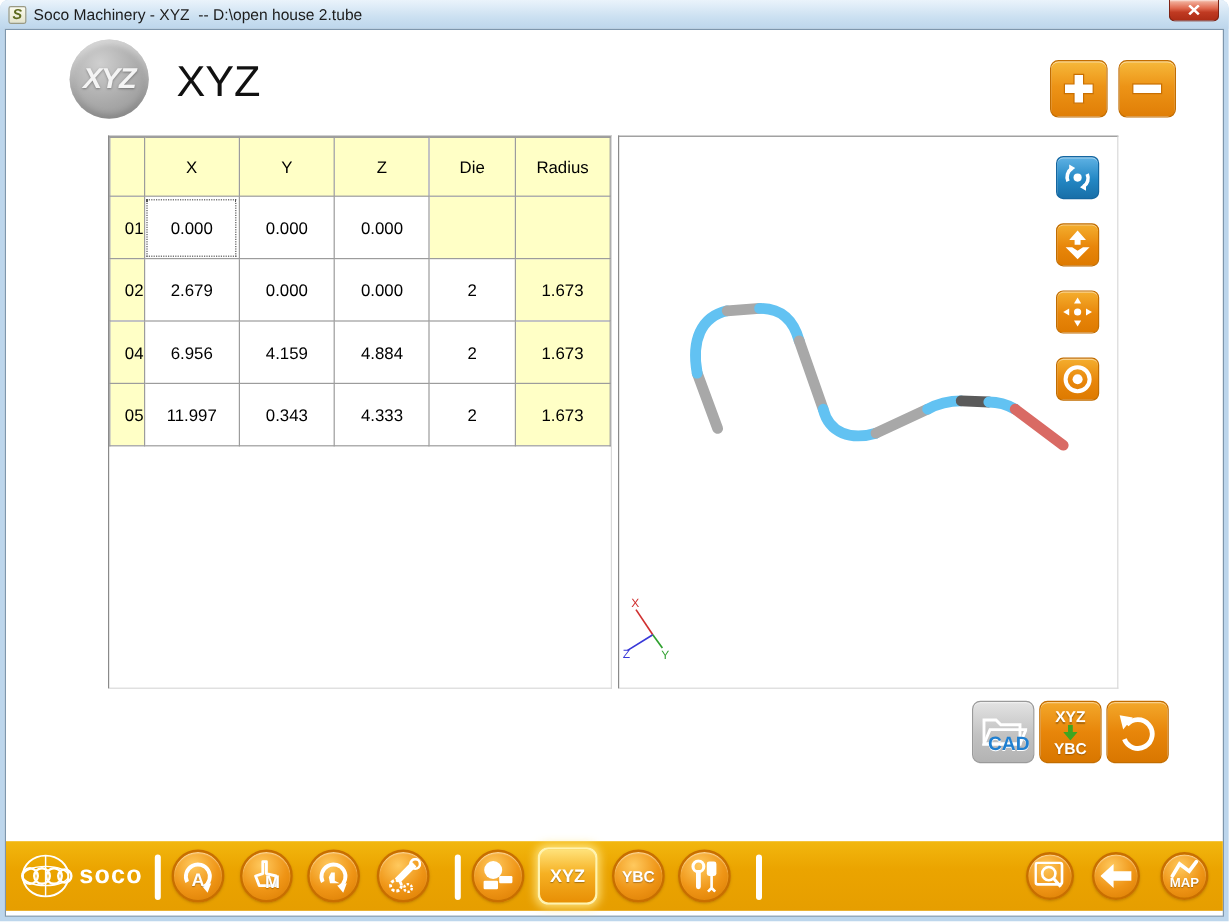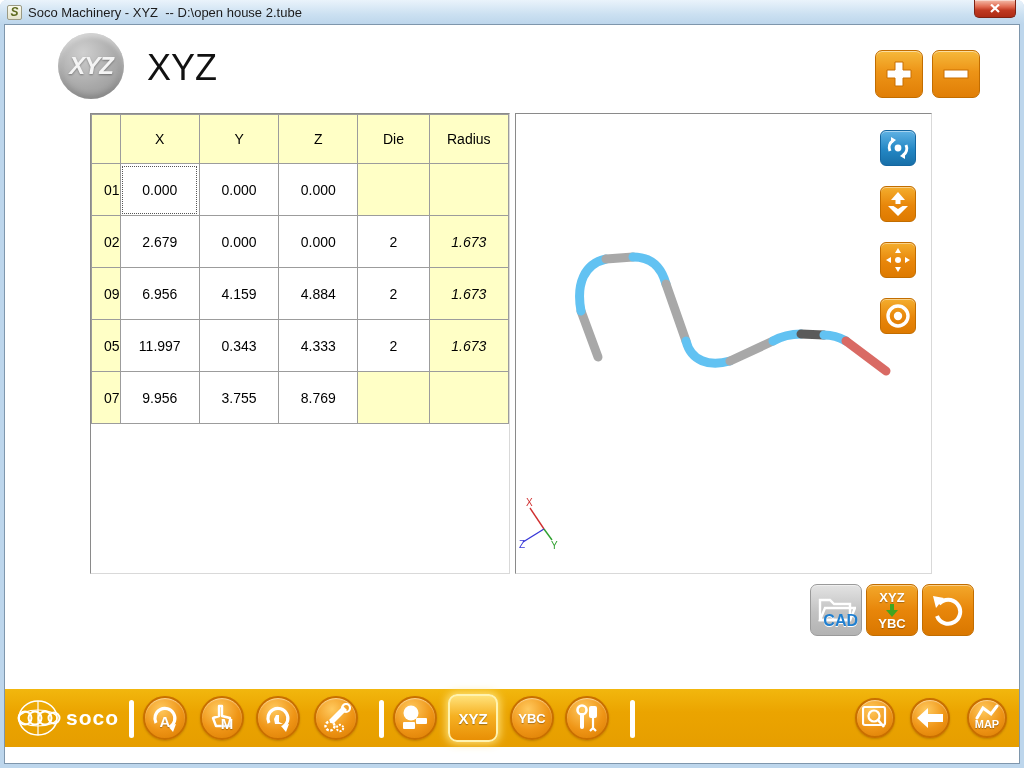--- a/index.html
+++ b/index.html
@@ -49,21 +49,21 @@
   
   table.coords { border-collapse:collapse; table-layout:fixed; margin:0; }
   table.coords td, table.coords th { border:1px solid #9c9c9c; text-align:center;
     font-size:14px; font-weight:normal; color:#000; overflow:hidden; }
   .col-no{width:27px;} .col-x{width:80px;} .col-y{width:80px;} .col-z{width:80px;}
   .col-die{width:72px;margin-left:26px;} .col-r{width:80px;}
   tr.hdr  > * { height:49px; background:#FFFFC6; }
   tr.row  > * { height:52px; }
   td.num  { background:#FFFFC6;padding-left:12px; }
   td.val  { background:#fff; }
-  td.yell { background:#FFFFC6;font-style:italic; }
+  td.yell { background:#FFFFC6; }
   td.focused { outline:1px dotted #555; outline-offset:-3px; }
 
   
   .view-btn { position:absolute; left:364px; width:36px; height:36px; border-radius:6px;
     cursor:pointer; display:flex; align-items:center; justify-content:center;
     border:1px solid #C26D00;
     background:linear-gradient(#F4AE2E, #E8860A 55%, #DE7A00);
     box-shadow:inset 0 1px 0 rgba(255,255,255,.45); }
   .view-btn.blue { border-color:#1466A0; background:linear-gradient(#5FB2E4, #2387C4 55%, #186FA8); }
   .vb1{top:16px;} .vb2{top:72px;} .vb3{top:128px;} .vb4{top:184px;}
@@ -80,21 +80,21 @@
   .act-cad { left:805px; background:linear-gradient(#E3E3E3,#C2C2C2 55%,#B3B3B3); border-color:#9a9a9a; position:absolute; }
   .act-conv { left:861px; }
   .act-undo { left:917px; }
   .cad-wrap { position:relative; width:40px; height:36px; }
   .cad-text { position:absolute; right:-2px; bottom:-2px; color:#1F7FD0; font-weight:bold;
     font-size:16px; text-shadow:0 1px 0 #fff; }
   .conv-top,.conv-bottom { color:#fff; font-weight:bold; font-size:13px; line-height:13px;
     text-shadow:0 1px 1px rgba(0,0,0,.3); letter-spacing:0; }
 
   
-  .toolbar { position:absolute; left:0; right:0; bottom:16px; height:58px;
+  .toolbar { position:absolute; left:0; right:0; bottom:4px; height:58px;
     background:linear-gradient(#F2B70E, #EBA400 40%, #E69E00); }
   .tb-circle { position:absolute; top:7px; width:44px; height:44px; border-radius:50%;
     background:radial-gradient(circle at 40% 28%, #FFC95E, #EF9516 55%, #D97B00);
     border:2px solid #C86F00; box-shadow:0 1px 2px rgba(120,70,0,.35), inset 0 1px 1px rgba(255,255,255,.5);
     display:flex; align-items:center; justify-content:center; cursor:pointer; }
   .tb-divider { position:absolute; top:11px; width:5px; height:38px; background:#fff; border-radius:3px; }
   .tb-letter { position:absolute; color:#fff; font-weight:bold; font-size:15px;
     text-shadow:0 1px 1px rgba(0,0,0,.3); }
   .tb-xyz { position:absolute; left:443px; top:5px; width:50px; height:48px; border-radius:9px;
     background:linear-gradient(#FFE27A, #F6B123 45%, #E88F05);
@@ -159,42 +159,34 @@
         </tr>
         <tr class="row">
           <td class="num">02</td>
           <td class="val">2.679</td>
           <td class="val">0.000</td>
           <td class="val">0.000</td>
           <td class="val">2</td>
           <td class="yell">1.673</td>
         </tr>
         <tr class="row">
-          <td class="num">09</td>
+          <td class="num">04</td>
           <td class="val">6.956</td>
           <td class="val">4.159</td>
           <td class="val">4.884</td>
           <td class="val">2</td>
           <td class="yell">1.673</td>
         </tr>
         <tr class="row">
           <td class="num">05</td>
           <td class="val">11.997</td>
           <td class="val">0.343</td>
           <td class="val">4.333</td>
           <td class="val">2</td>
           <td class="yell">1.673</td>
-        </tr>
-        <tr class="row">
-          <td class="num">07</td>
-          <td class="val">9.956</td>
-          <td class="val">3.755</td>
-          <td class="val">8.769</td>
-          <td class="yell"></td>
-          <td class="yell"></td>
         </tr>
       </tbody>
         </table>
     </div>
 
     <div class="panel right-panel">
 
       <svg class="tube-svg" width="415" height="459" viewBox="0 0 415 459">
         <g fill="none" stroke-linecap="round" stroke-width="9">
           <path d="M82,243 L65,197" stroke="#A8A8A8"></path>

